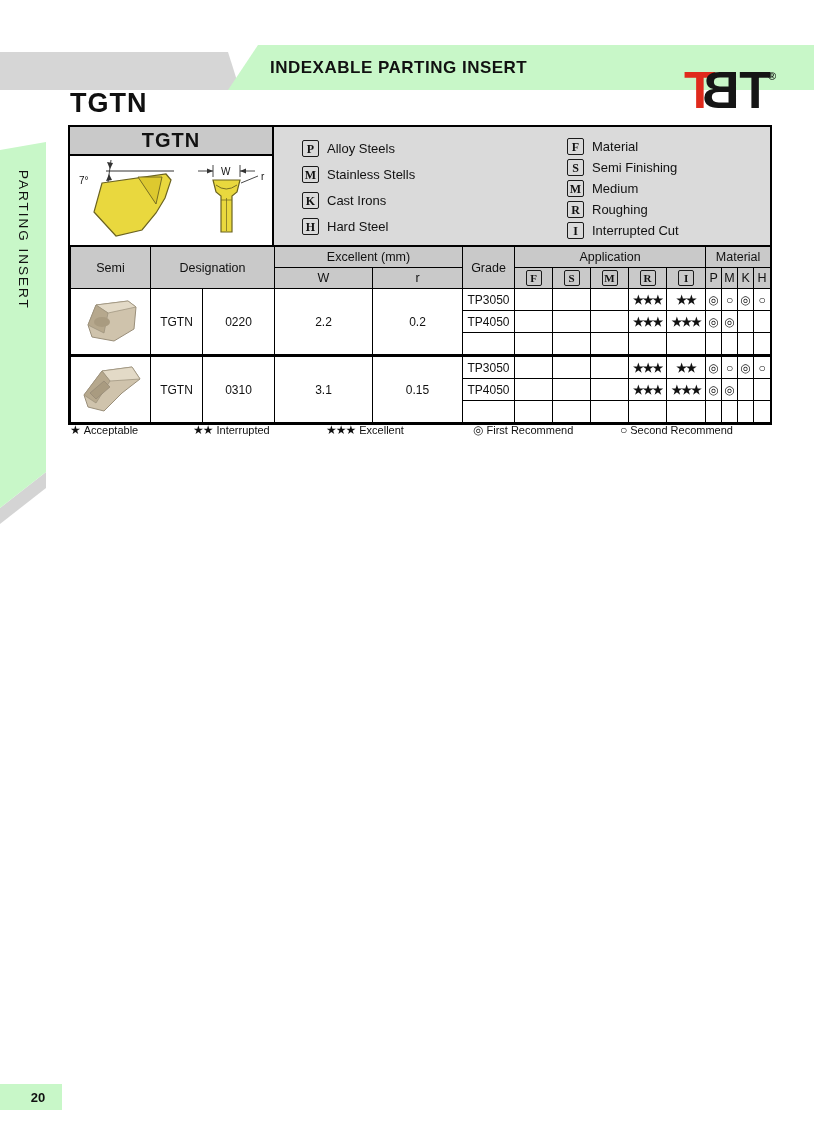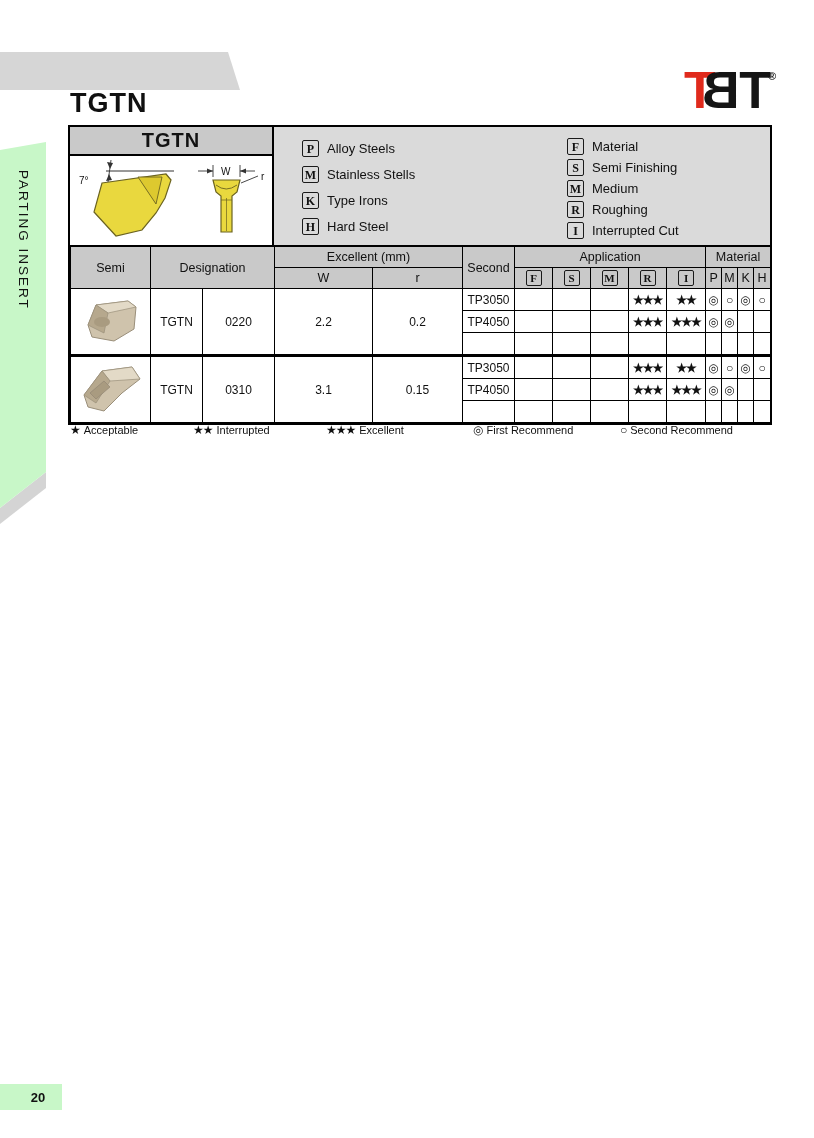--- a/index.html
+++ b/index.html
@@ -66,20 +66,23 @@
   .page-num{position:absolute;left:0;top:1084px;width:62px;height:26px;background:#c8f7c8;
             display:flex;align-items:center;justify-content:center;padding-left:14px;box-sizing:border-box;
             font-size:13px;font-weight:bold;color:#111;}
 </style>
 </head>
 <body>
 
 <div class="page">
 
   <div class="grey-bar"></div>
+  <div class="banner">
+    <div class="banner-title">INDEXABLE PARTING INSERT</div>
+  </div>
   <div class="logo">
     <span class="red">T</span><span class="blk mirror">B</span><span class="blk">T</span><span class="reg">®</span>
   </div>
   <div class="page-title">TGTN</div>
 
   <div class="side-shadow"></div>
   <div class="side-tab">
     <div class="side-label">PARTING INSERT</div>
   </div>
 
@@ -124,21 +127,21 @@
           <div class="legend-item">
             <span class="boxl">P</span>
             <span>Alloy Steels</span>
           </div>
           <div class="legend-item">
             <span class="boxl">M</span>
             <span>Stainless Stells</span>
           </div>
           <div class="legend-item">
             <span class="boxl">K</span>
-            <span>Type Irons</span>
+            <span>Cast Irons</span>
           </div>
           <div class="legend-item">
             <span class="boxl">H</span>
             <span>Hard Steel</span>
           </div>
         </div>
         <div class="legend-col apps">
           <div class="legend-item">
             <span class="boxl">F</span>
             <span>Material</span>
@@ -180,21 +183,21 @@
           <col style="width:16px">
           <col style="width:16px">
           <col style="width:17px">
       </colgroup>
 
       <tbody>
           <tr class="hr">
         <td rowspan="2">Semi</td>
         <td rowspan="2" colspan="2">Designation</td>
         <td colspan="2">Excellent (mm)</td>
-        <td rowspan="2">Second</td>
+        <td rowspan="2">Grade</td>
         <td colspan="5">Application</td>
         <td colspan="4">Material</td>
       </tr>
 
       <tr class="hr">
         <td>W</td>
         <td>r</td>
         <td><span class="boxl sm">F</span></td>
         <td><span class="boxl sm">S</span></td>
         <td><span class="boxl sm">M</span></td>

